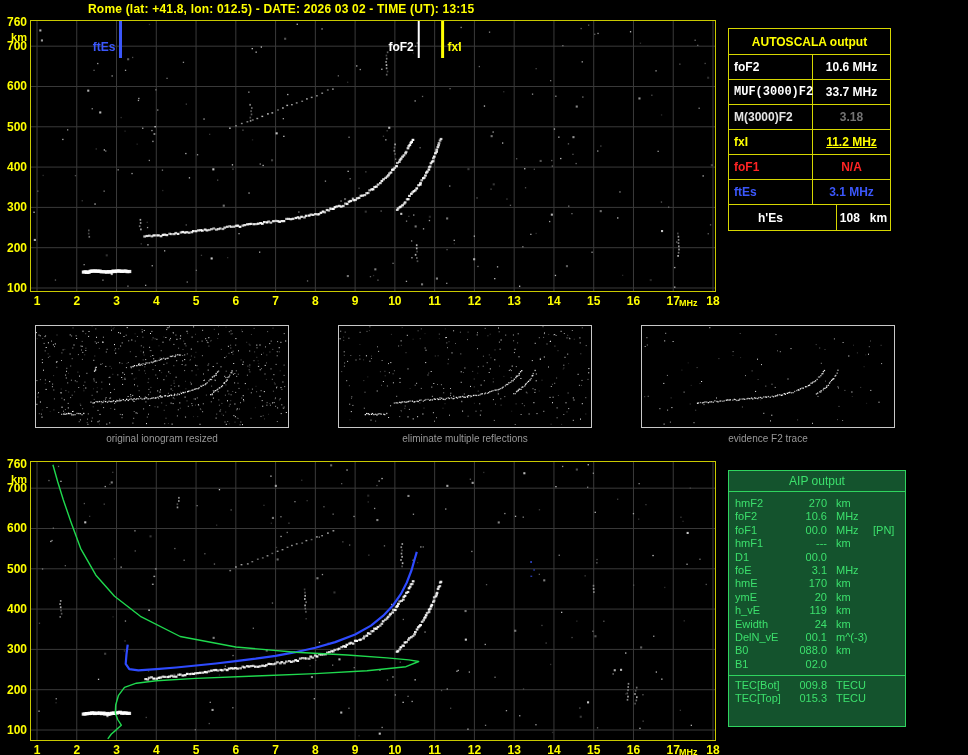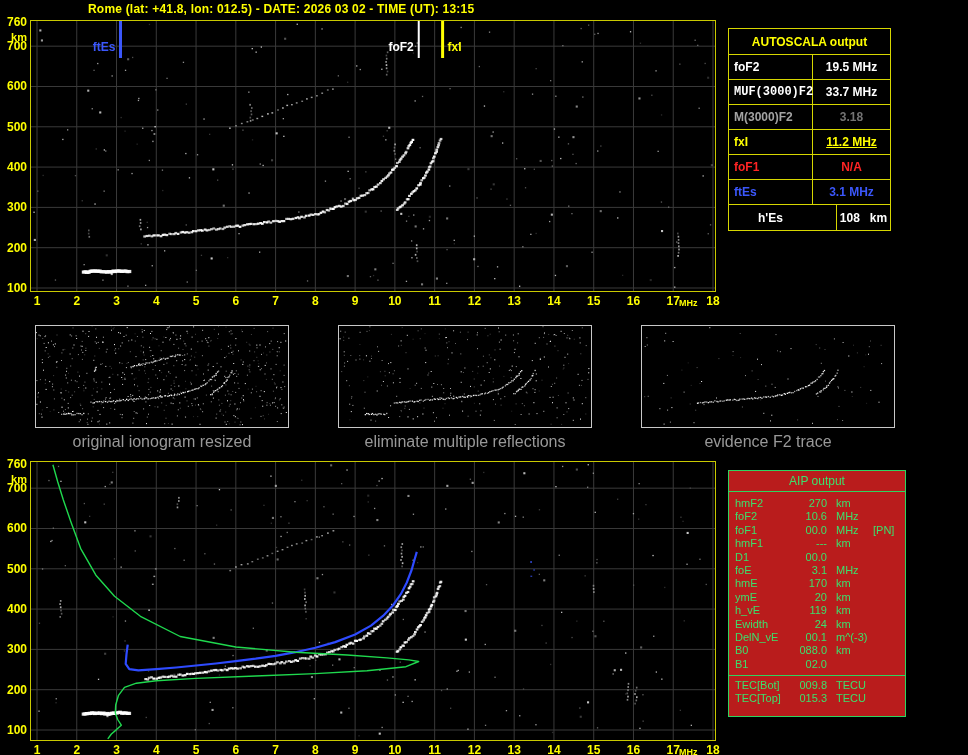--- a/index.html
+++ b/index.html
@@ -11,22 +11,22 @@
   .yunit{font-size:11px}
   .xlabel{position:absolute;width:22px;text-align:center;color:#ffff00;font-size:12px;font-weight:bold}
   .xunit{position:absolute;color:#ffff00;font-size:9px;font-weight:bold}
   .as-table{position:absolute;left:728px;top:28px;width:163px;border:1px solid #d6d600;background:#000}
   .as-header{height:26px;line-height:26px;text-align:center;color:#ffff00;font-size:12px;font-weight:bold;border-bottom:1px solid #d6d600}
   .as-row{display:flex;height:25px;border-bottom:1px solid #d6d600;font-size:12px;font-weight:bold;align-items:stretch}
   .as-row:last-child{border-bottom:0}
   .as-label{width:84px;padding-left:5px;border-right:1px solid #d6d600;display:flex;align-items:center}
   .as-value{flex:1;display:flex;align-items:center;justify-content:center;white-space:pre}
   .thumb{position:absolute;top:325px;width:254px;height:103px;border:1px solid #c8c8c8;background:#000}
-  .thumb-caption{position:absolute;top:433px;width:254px;text-align:center;color:#989898;font-size:16px}
-  .aip-table{position:absolute;left:728px;top:470px;width:178px;border:1px solid #2fd45f;color:#3ce06c;font-size:11px;background:#b91c1c;padding-bottom:10px}
+  .thumb-caption{position:absolute;top:433px;width:254px;text-align:center;color:#989898;font-size:10px}
+  .aip-table{position:absolute;left:728px;top:470px;width:178px;border:1px solid #2fd45f;color:#3ce06c;font-size:11px;background:#14532d;padding-bottom:20px}
   .aip-header{text-align:center;padding:3px 0;border-bottom:1px solid #2fd45f;font-size:12px}
   .aip-body{padding:5px 6px 0}
   .aip-body.tec{padding-top:0}
   .aip-row{display:flex;height:13.4px;line-height:13px}
   .aip-label{width:56px}
   .aip-value{width:36px;text-align:right}
   .aip-unit{width:46px;padding-left:9px}
   .aip-extra{flex:1}
   .aip-sep{border-top:1px solid #2fd45f;margin:4px 0 3px}
   svg{display:block}
@@ -594,28 +594,28 @@
       </g>
       <rect x="0.5" y="0.5" width="685" height="271" fill="none" stroke="#c9c900" stroke-width="1"></rect>
     </svg>
   </div>
 
 <div class="as-table">
   <div class="as-header">AUTOSCALA output</div>
   <div id="as-rows">
       <div class="as-row">
         <div class="as-label" style="color: rgb(255, 255, 255);">foF2</div>
-        <div class="as-value" style="color: rgb(255, 255, 255);">19.5 MHz</div>
+        <div class="as-value" style="color: rgb(255, 255, 255);">10.6 MHz</div>
       </div>
       <div class="as-row">
         <div class="as-label" style="color: rgb(255, 255, 255); font-family: Liberation Mono, monospace;">MUF(3000)F2</div>
         <div class="as-value" style="color: rgb(255, 255, 255);">33.7 MHz</div>
       </div>
       <div class="as-row">
-        <div class="as-label" style="color: #a3a3a3;">M(3000)F2</div>
+        <div class="as-label" style="color: #e5e5e5;">M(3000)F2</div>
         <div class="as-value" style="color: #737373;">3.18</div>
       </div>
       <div class="as-row">
         <div class="as-label" style="color: rgb(255, 255, 0);">fxI</div>
         <div class="as-value" style="color: rgb(255, 255, 0); text-decoration: underline;">11.2 MHz</div>
       </div>
       <div class="as-row">
         <div class="as-label" style="color: rgb(255, 36, 36);">foF1</div>
         <div class="as-value" style="color: rgb(255, 36, 36);">N/A</div>
       </div>

